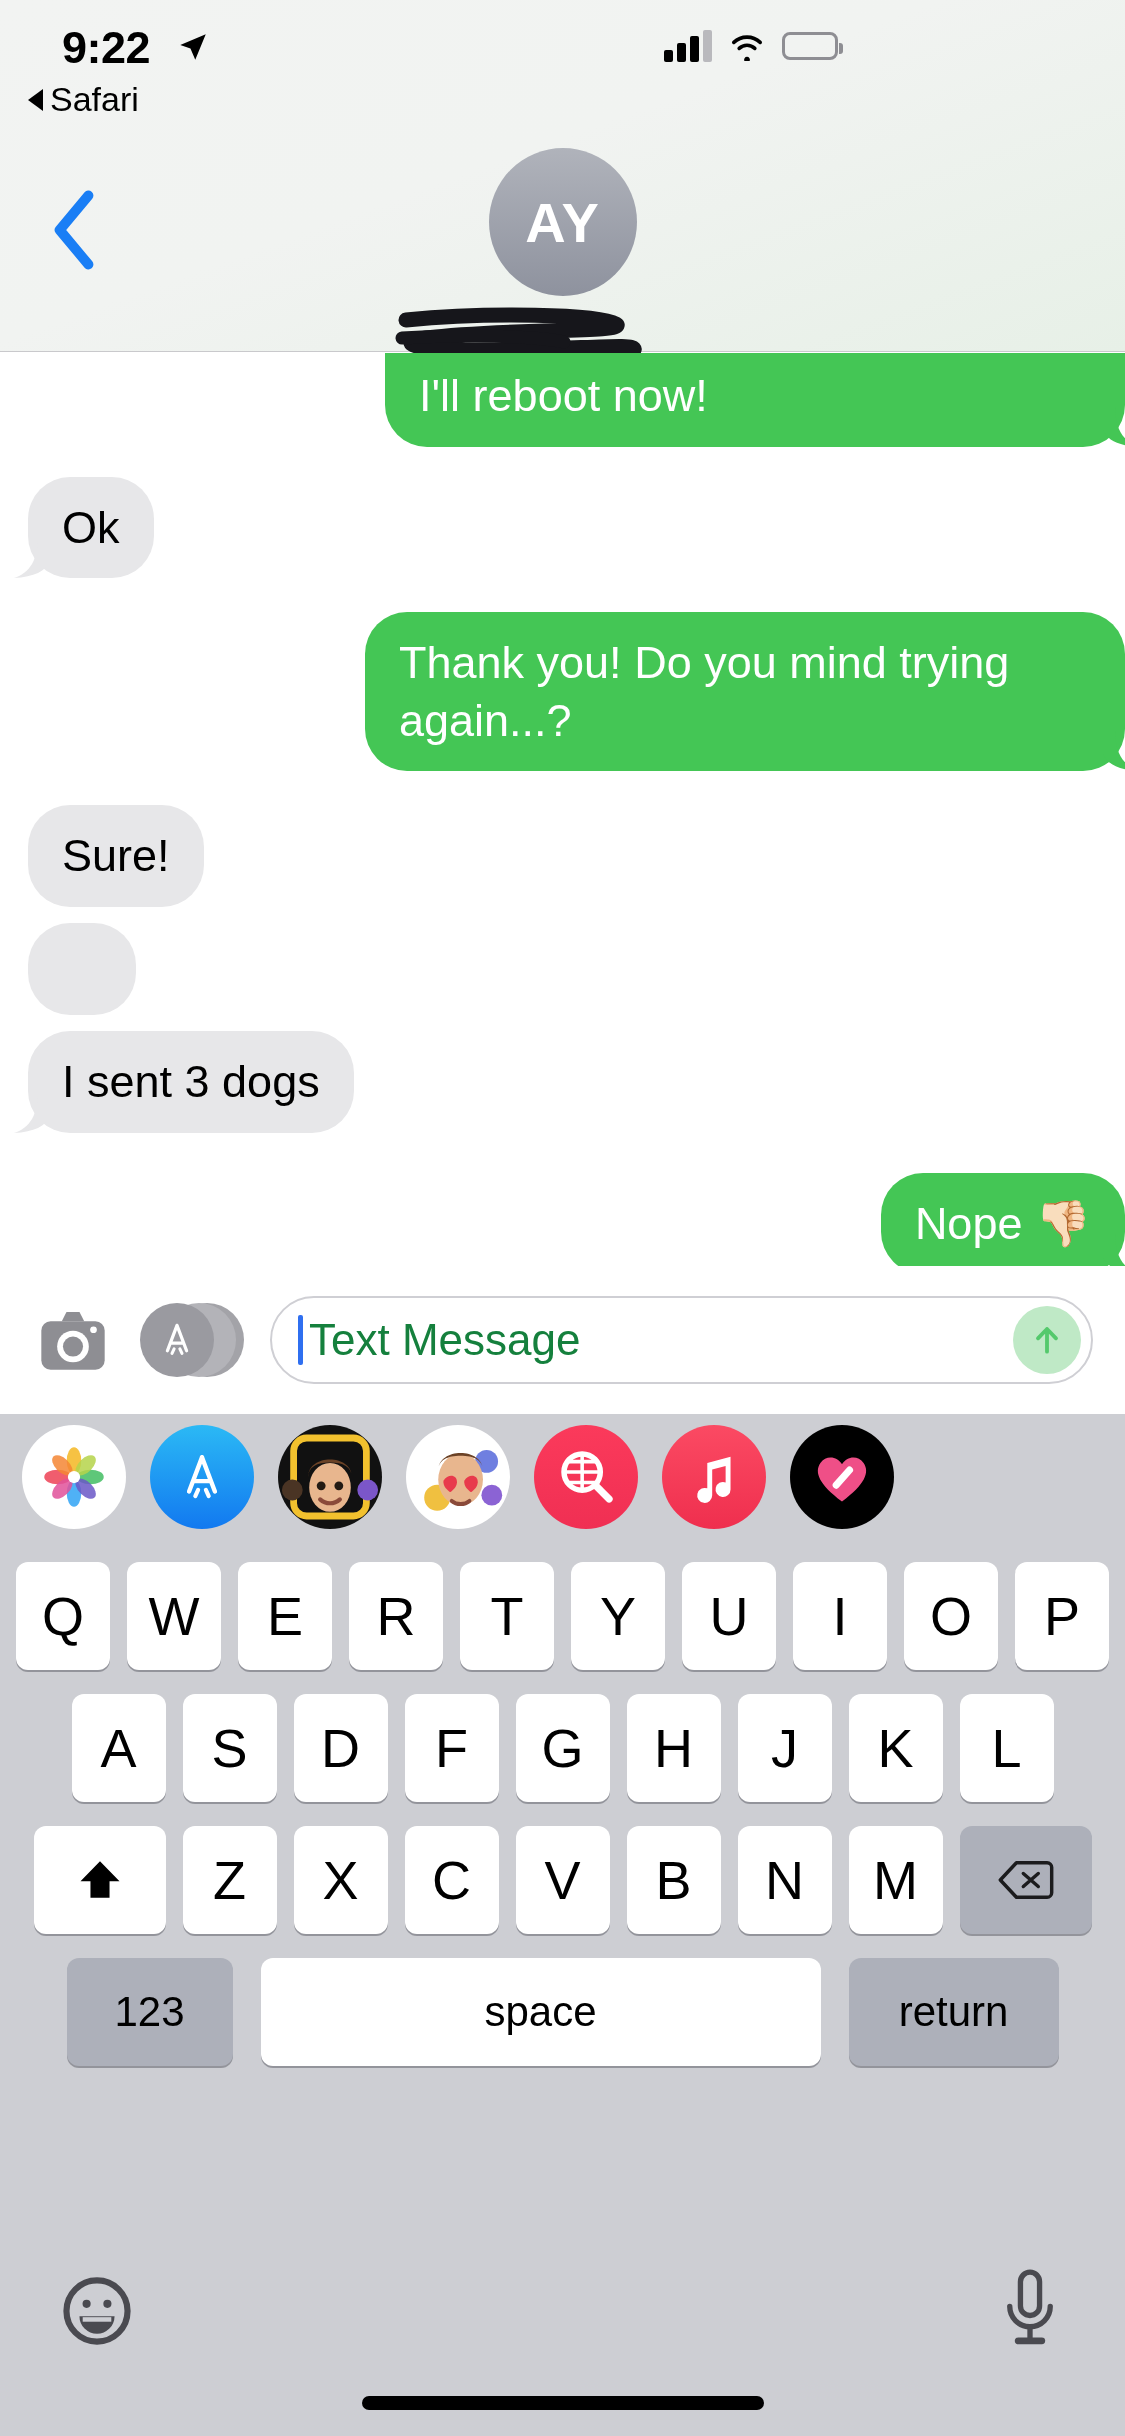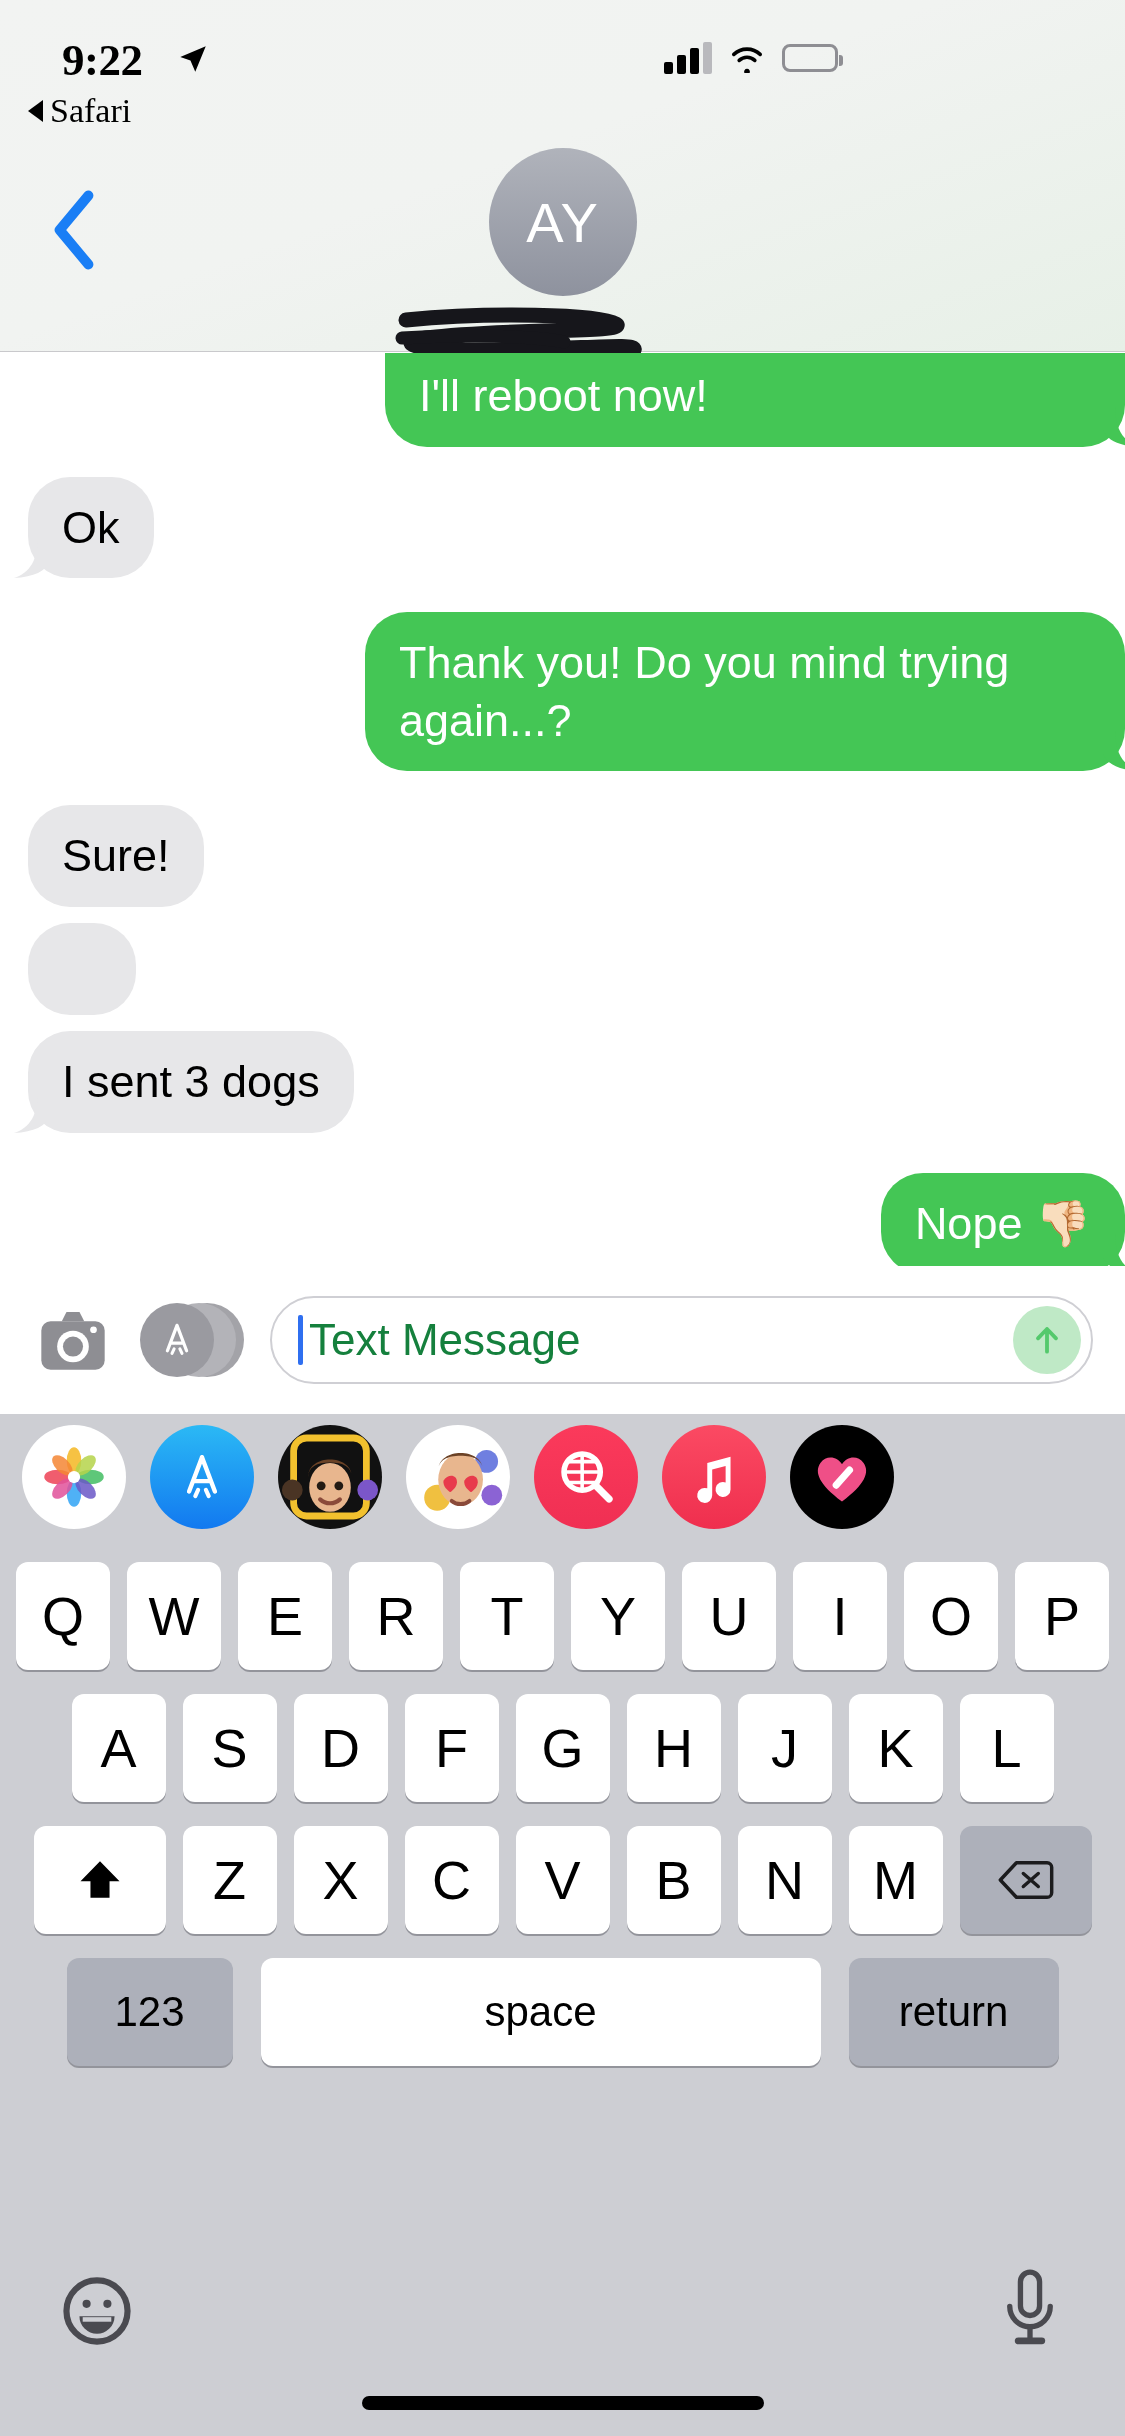--- a/index.html
+++ b/index.html
@@ -11,21 +11,21 @@
   }
   #phone { position: relative; width: 1125px; height: 2436px; background: #fff; }
 
   
   .nav-header {
     position: absolute; left: 0; top: 0; width: 1125px; height: 352px;
     background: linear-gradient(160deg, #f2f3f2 0%, #f1f3f1 45%, #e7f0e7 100%);
     border-bottom: 1px solid #c9c9cc;
   }
   .status-bar {
-    position: absolute; left: 0; top: 12px; width: 890px; height: 140px; font-family: Liberation Serif, serif;
+    position: absolute; left: 0; top: 0; width: 890px; height: 140px;
   }
   .status-time {
     position: absolute; left: 62px; top: 22px;
     font-size: 45px; font-weight: 600; color: #000; letter-spacing: -0.5px;
   }
   .loc-arrow { position: absolute; left: 176px; top: 30px; width: 34px; height: 34px; }
   .safari-back {
     position: absolute; left: 28px; top: 80px;
     font-size: 34px; color: #000; display: flex; align-items: center; gap: 7px;
   }
@@ -58,21 +58,21 @@
     display: flex; align-items: center; justify-content: center;
   }
   .avatar-wrap {
     position: absolute; left: 0; top: 148px; width: 1125px;
     display: flex; flex-direction: column; align-items: center;
   }
   .avatar {
     width: 148px; height: 148px; border-radius: 50%;
     background: linear-gradient(180deg, #b0b3bb 0%, #8e929e 100%);
     display: flex; align-items: center; justify-content: center;
-    color: #fff; font-size: 56px; font-weight: 400; letter-spacing: 1px;
+    color: #fff; font-size: 56px; font-weight: 700; letter-spacing: 1px;
   }
   .name-redaction { position: relative; width: 330px; height: 62px; margin-top: 8px; }
   .name-redaction svg { position: absolute; left: -30px; top: -6px; }
 
   
   .thread {
     position: absolute; left: 0; top: 353px; width: 1125px; height: 913px;
     background: #fff; overflow: hidden;
   }
   .msg-row { display: flex; width: 100%; padding: 0 28px; margin-top: 26px; }

